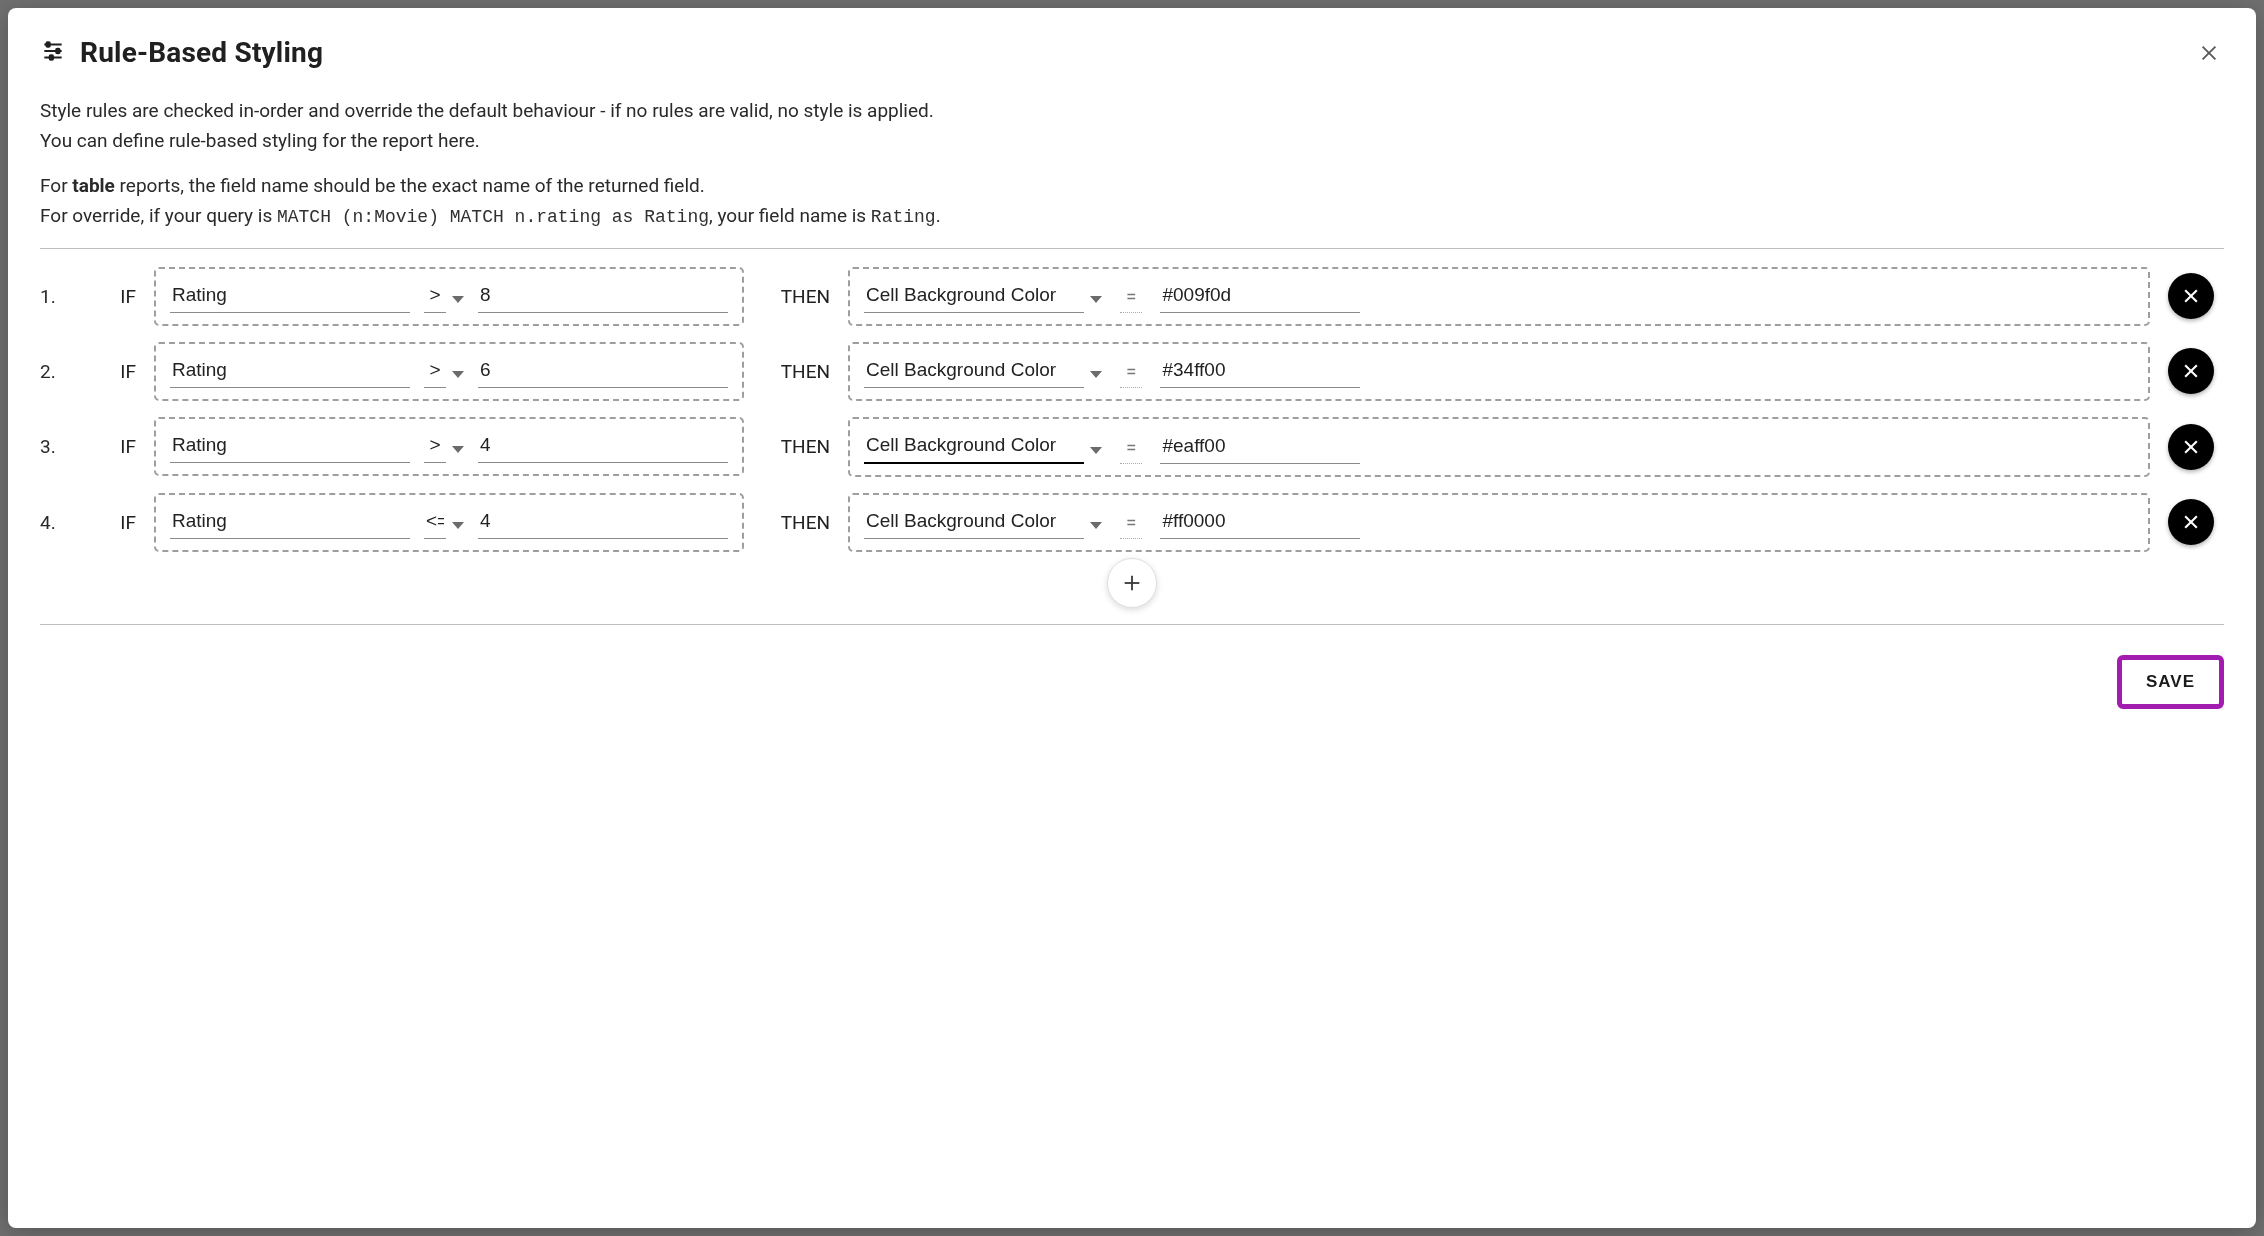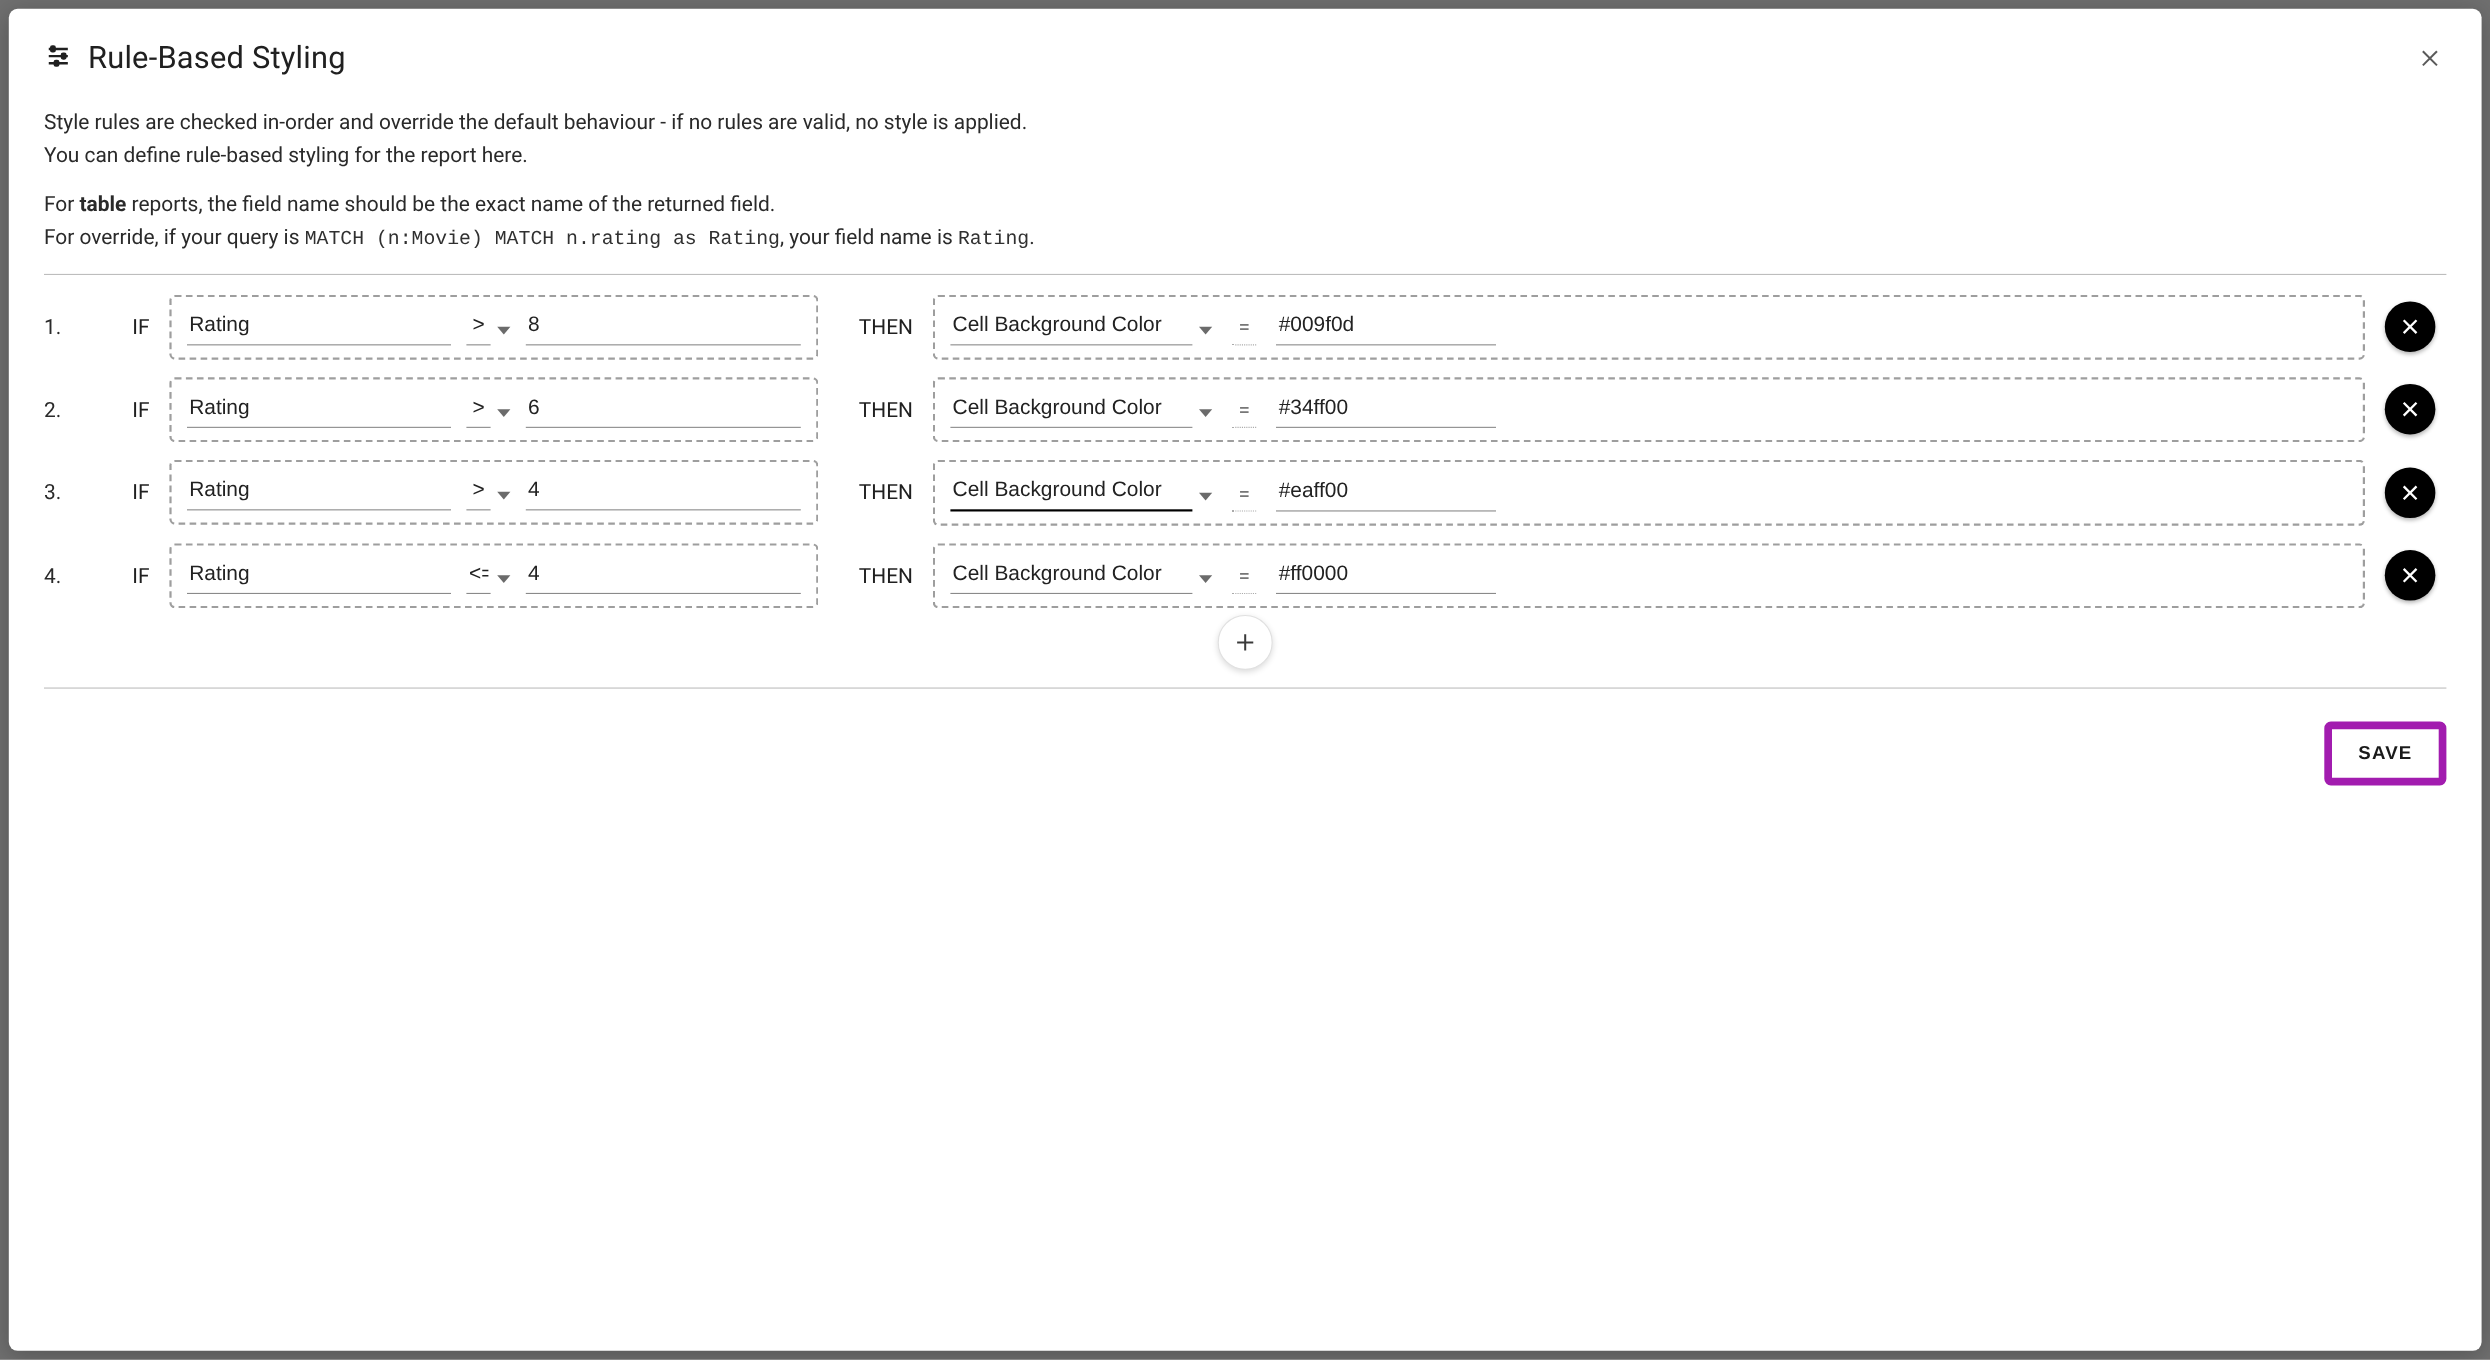--- a/index.html
+++ b/index.html
@@ -45,21 +45,21 @@
     justify-content: space-between;
     margin-bottom: 28px;
   }
   .dlg-title-wrap {
     display: flex;
     align-items: center;
     gap: 14px;
   }
   .dlg-title {
     font-size: 28px;
-    font-weight: 400;
+    font-weight: 700;
     margin: 0;
     letter-spacing: .2px;
   }
   .icon-btn {
     background: none;
     border: none;
     padding: 4px;
     cursor: pointer;
     color: #5a5a5a;
     display: inline-flex;
@@ -213,21 +213,21 @@
     border: none;
     border-top: 1px solid #bdbdbd;
     margin: 16px 0 30px;
   }
 
   .footer {
     display: flex;
     justify-content: flex-end;
   }
   .save-btn {
-    border: 7px solid #a21caf;
+    border: 5px solid #a21caf;
     background: #fff;
     color: #1a1a1a;
     font-size: 17px;
     font-weight: 700;
     letter-spacing: 1px;
     padding: 12px 24px;
     border-radius: 6px;
     cursor: pointer;
   }
 </style>

